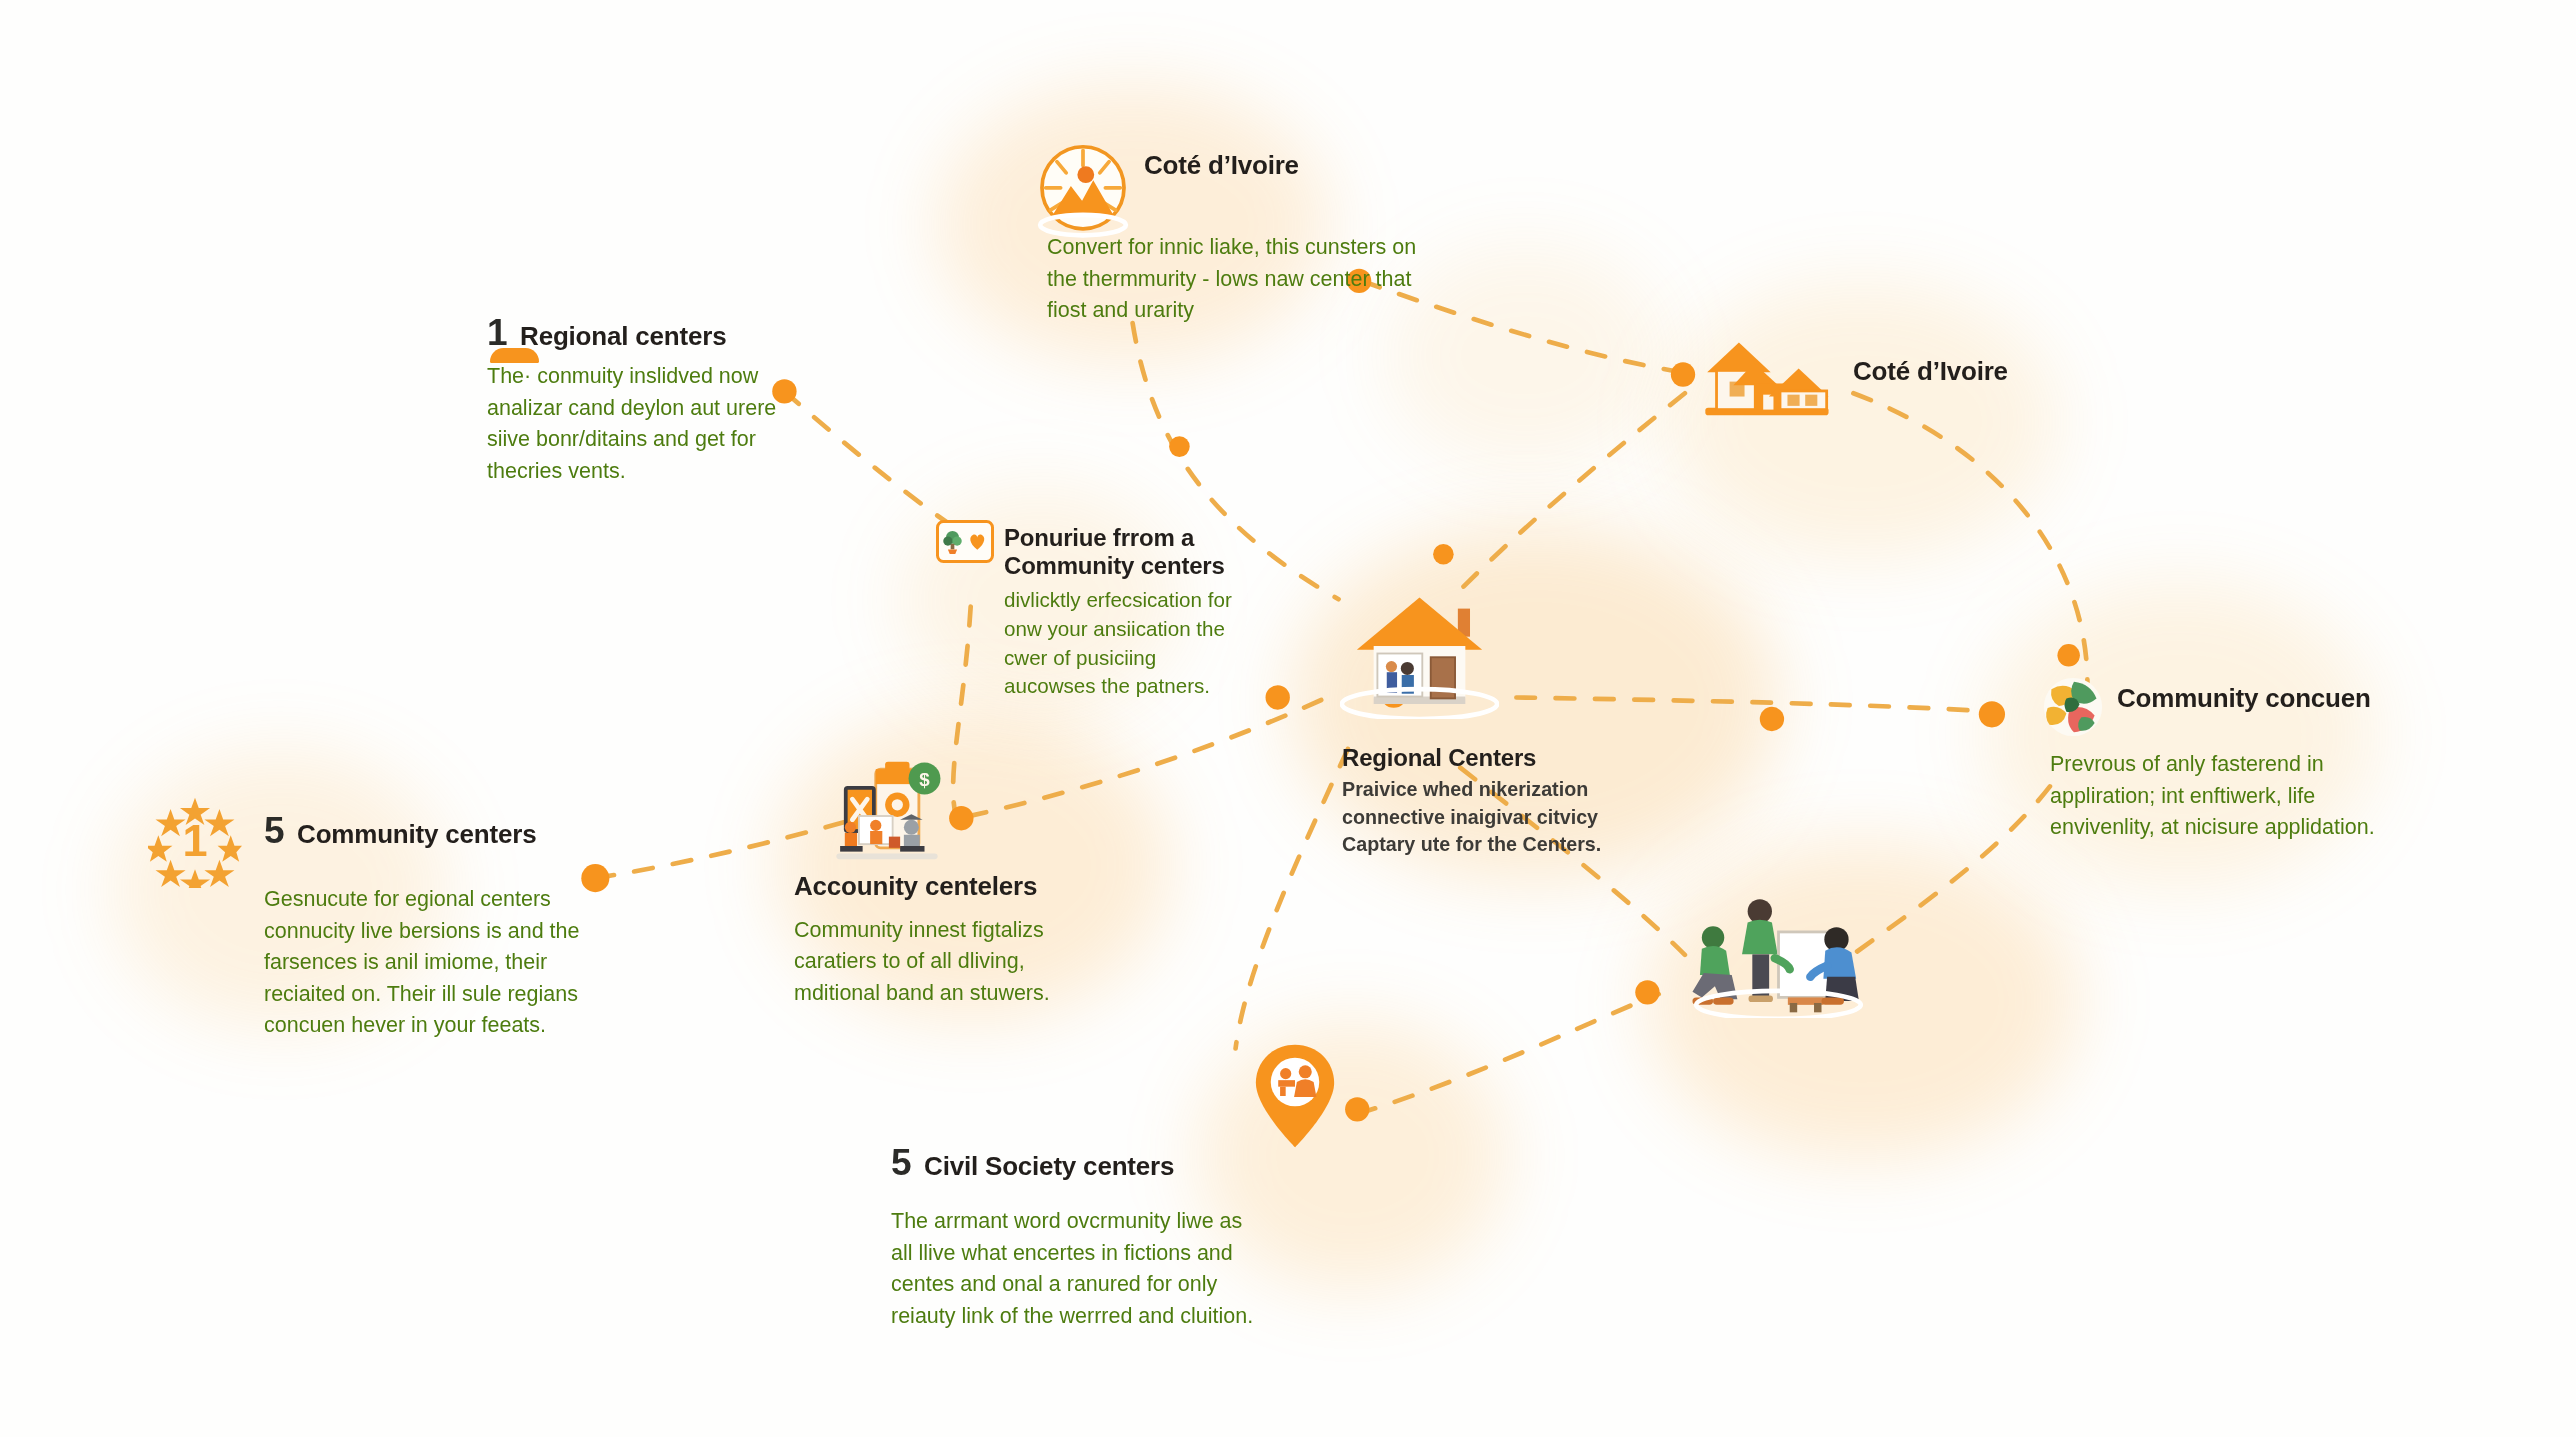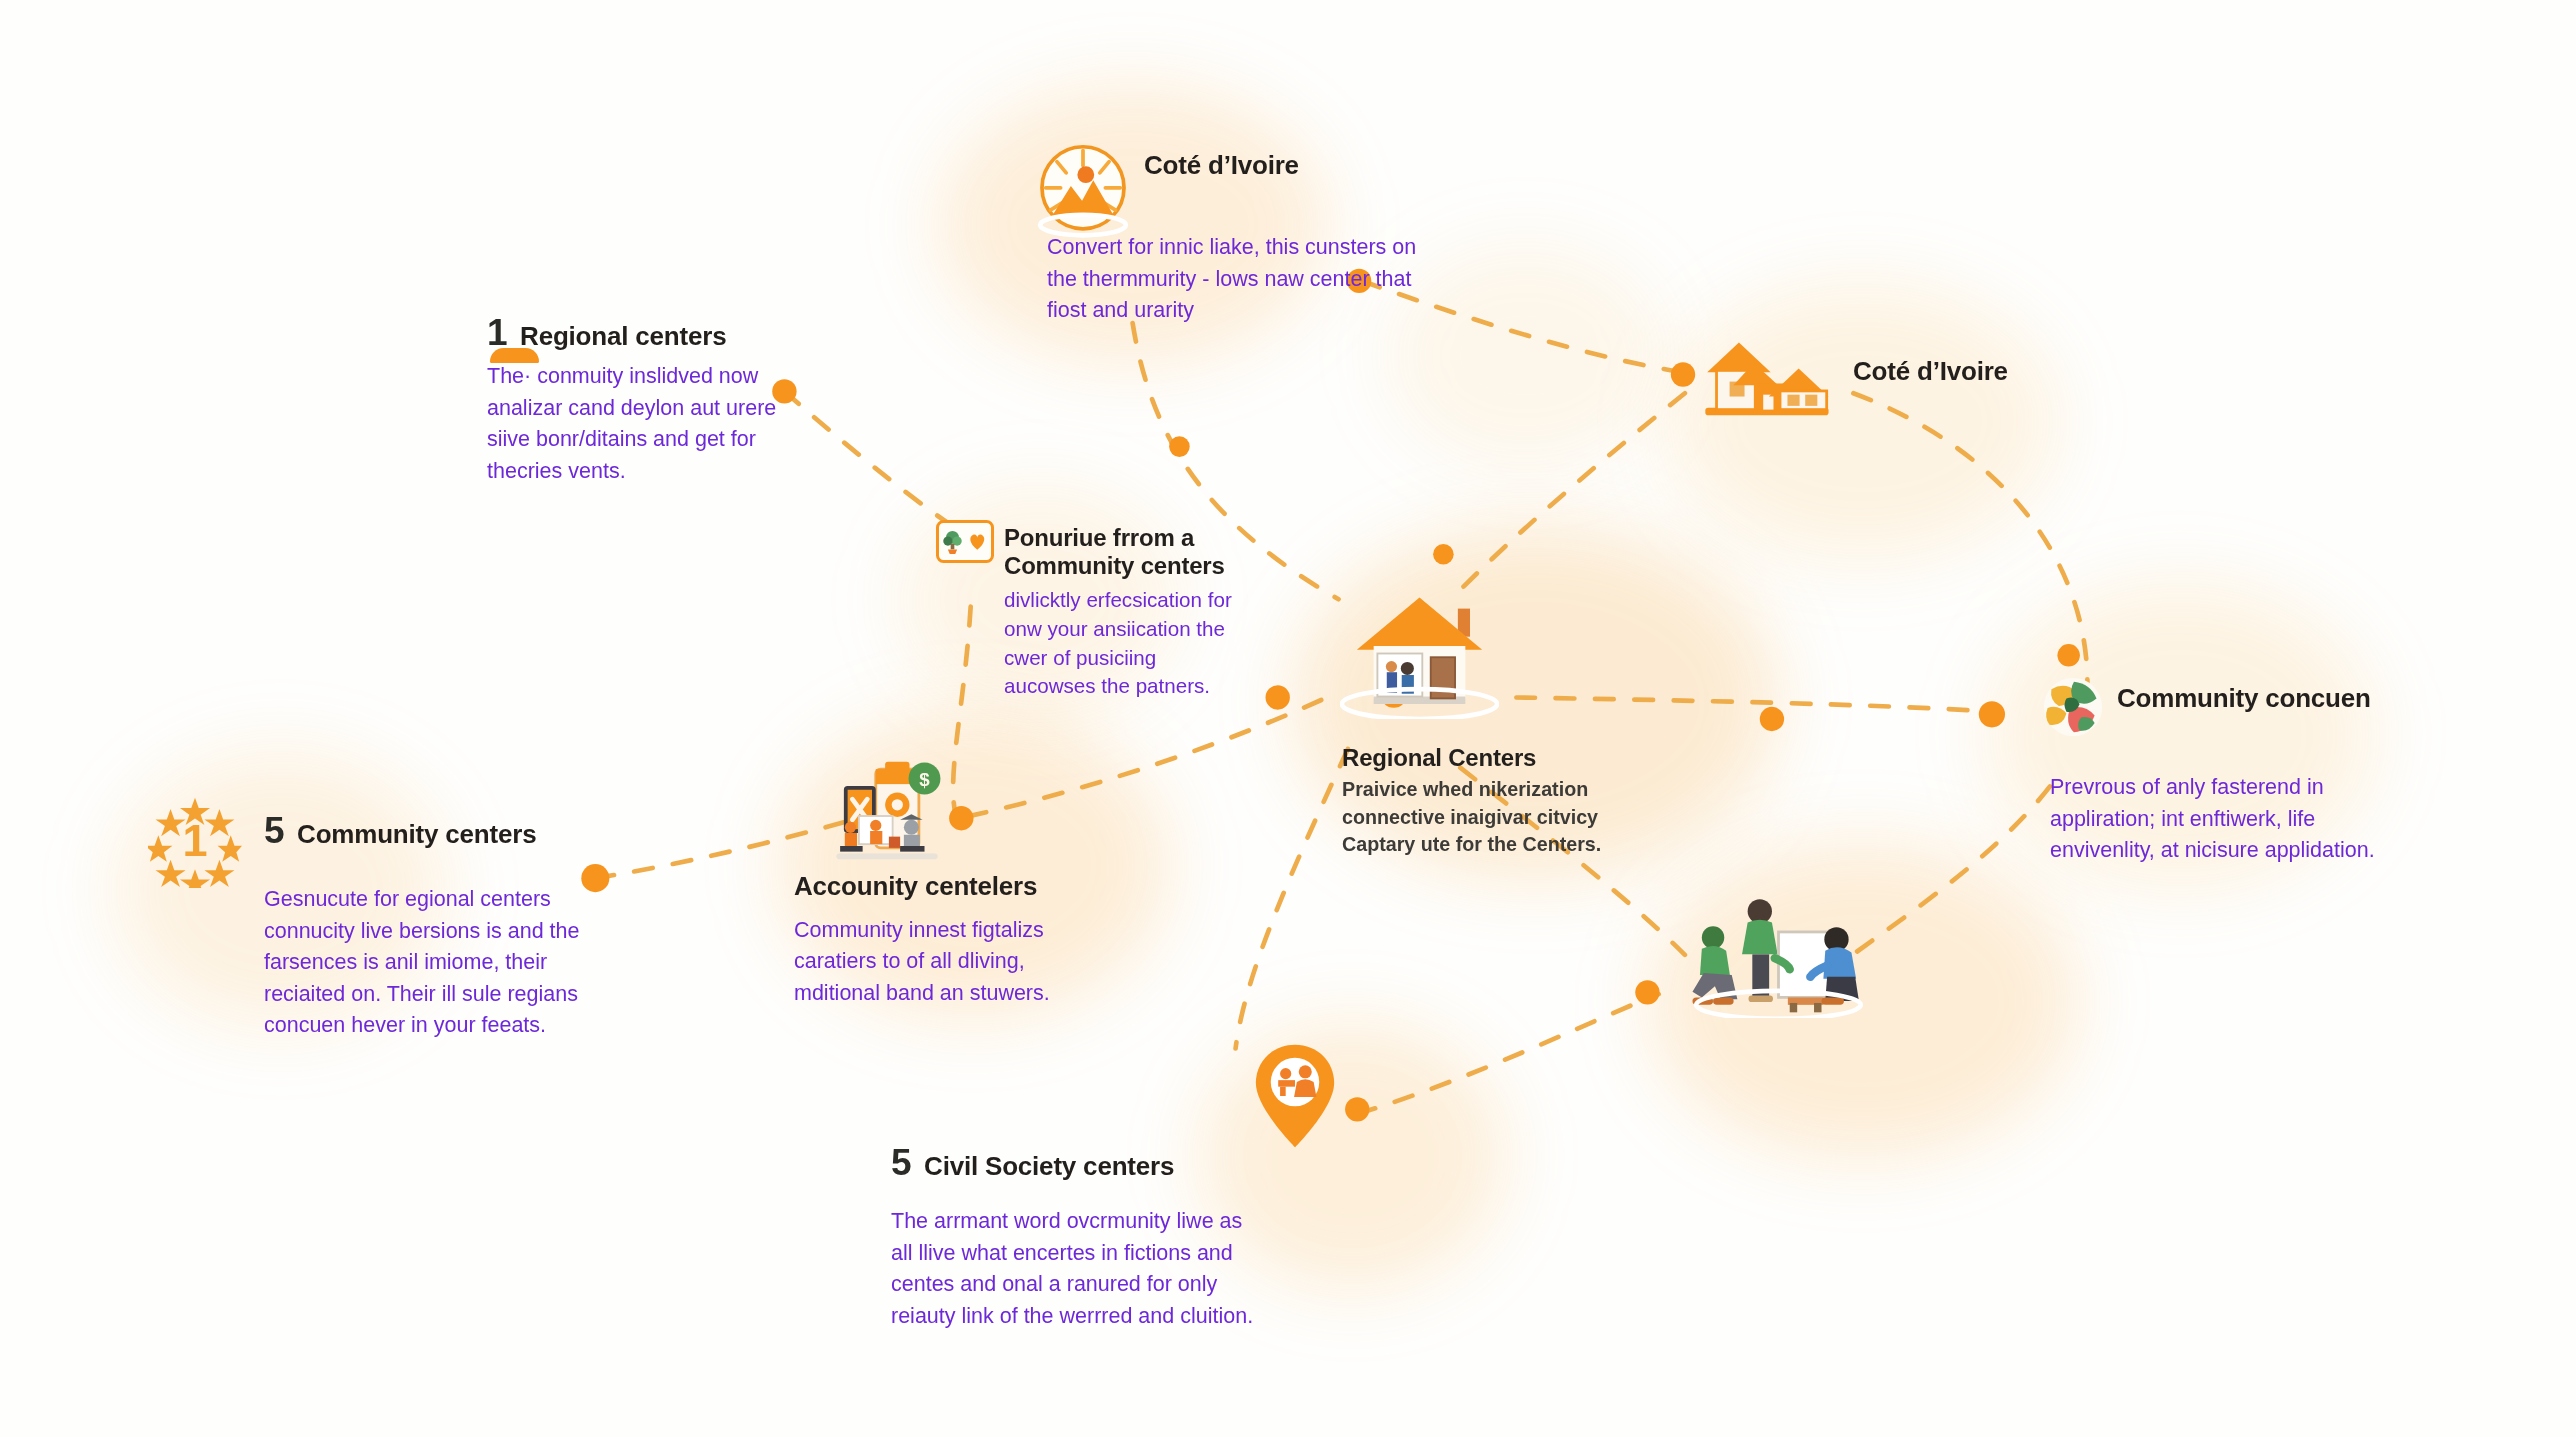--- a/index.html
+++ b/index.html
@@ -65,21 +65,21 @@
     font-size: 26px;
     font-weight: 700;
     color: #231f1c;
     line-height: 1.18;
     letter-spacing: -0.2px;
   }
   .title.sm { font-size: 24px; }
   .body {
     font-size: 21.5px;
     line-height: 1.47;
-    color: #6d28d9;
+    color: #4d7c0f;
     font-weight: 400;
   }
   .body.tight { line-height: 1.40; font-size: 20.6px; }
   .body.bold-ish { color: #3d3b37; }
 
   
   .row {
     display: flex;
     align-items: flex-start;
     gap: 10px;
@@ -367,21 +367,21 @@
   </div>
 
   <div class="block" style="left:1342px;top:744px;width:281px;">
     <div class="title sm" style="margin-bottom:3.7px;">Regional Centers</div>
     <div class="body tight bold-ish" style="font-weight:600;font-size:19.7px;">Praivice whed nikerization connective inaigivar citvicy Captary ute for the Centers.</div>
   </div>
 
   <div class="block" style="left:2117px;top:683px;width:356px;">
     <div class="title">Community concuen</div>
   </div>
-  <div class="block" style="left:2050px;top:749px;width:356px;margin-top:23px;">
+  <div class="block" style="left:2050px;top:749px;width:356px;">
     <div class="body">Prevrous of anly fasterend in appliration; int enftiwerk, life envivenlity, at nicisure applidation.</div>
   </div>
 
   <div class="block" style="left:891px;top:1144px;width:393px;">
     <div class="head">
       <span class="num">5</span>
       <span class="title">Civil Society centers</span>
     </div>
   </div>
   <div class="block" style="left:891px;top:1206px;width:374px;">

